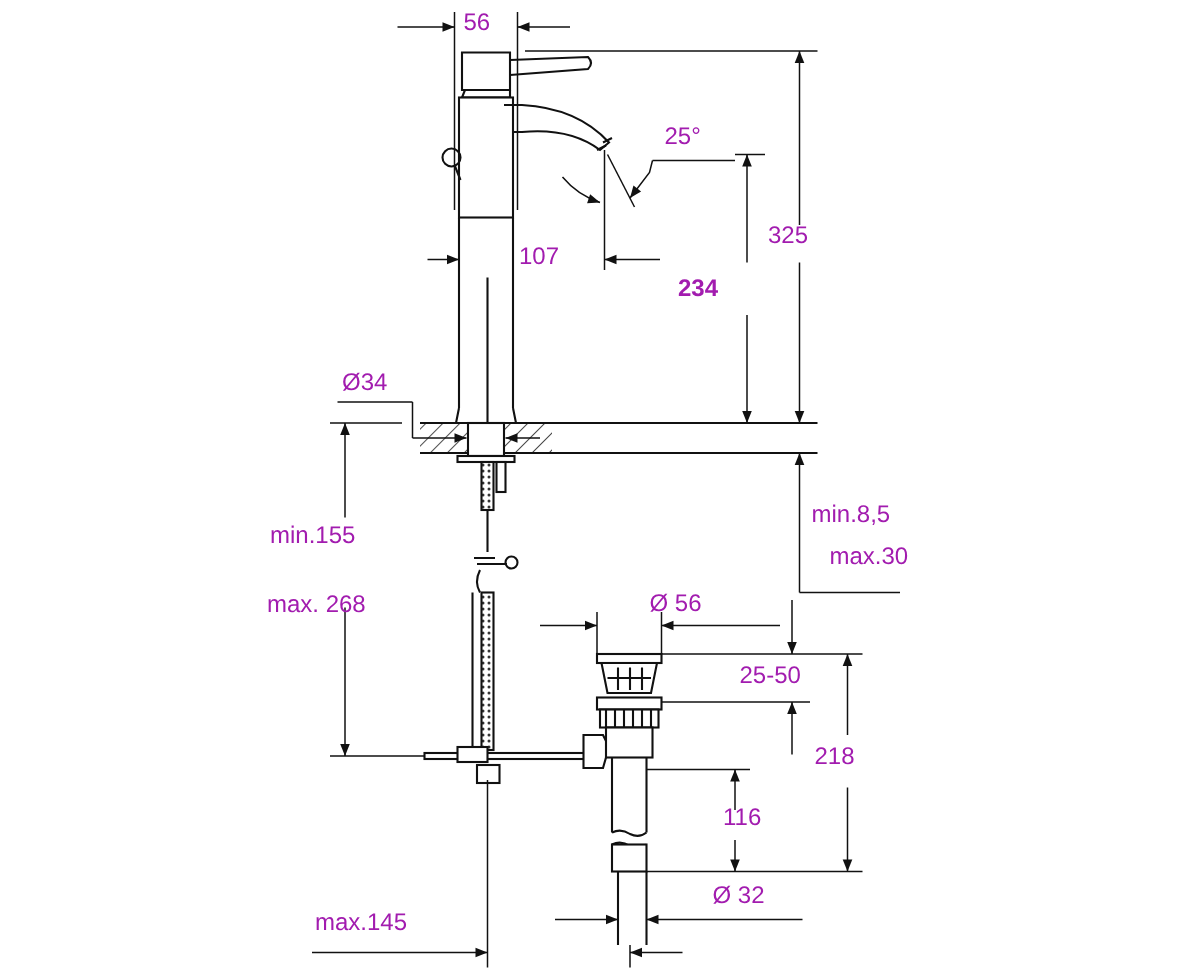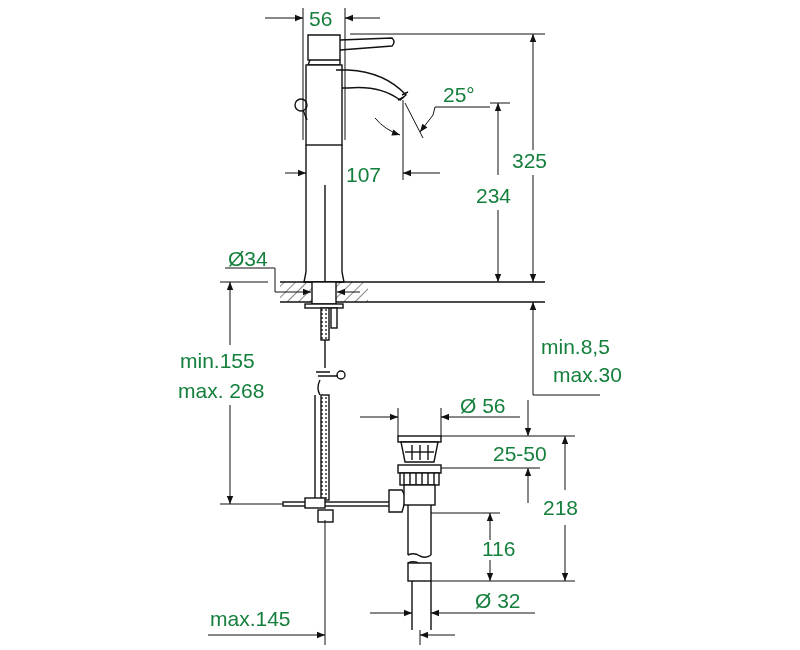--- a/index.html
+++ b/index.html
@@ -1,18 +1,18 @@
 <!DOCTYPE html>
 <html><head>
 <meta charset="utf-8">
 <style>
   html,body{margin:0;padding:0;background:#fff;}
   body{width:800px;height:650px;position:relative;overflow:hidden;font-family:"Liberation Sans",sans-serif;}
   svg{position:absolute;left:0;top:0;}
-  .lbl{position:absolute;font-size:21px;color:#15803d;white-space:nowrap;line-height:1;}
+  .lbl{position:absolute;font-size:16px;color:#a21caf;white-space:nowrap;line-height:1;}
 </style>
 </head>
 <body>
 
 <svg width="800" height="650" viewBox="0 0 800 650">
   <defs>
     <marker id="ar" viewBox="0 0 10 10" refX="10" refY="5" markerWidth="10" markerHeight="8" orient="auto-start-reverse">
       <path d="M0,1 L10,5 L0,9 z" fill="#111"></path>
     </marker>
     <pattern id="hatch" width="8" height="8" patternUnits="userSpaceOnUse" patternTransform="rotate(45)">
@@ -156,24 +156,24 @@
     <line x1="420" y1="630" x2="420" y2="645"></line>
     <line x1="208" y1="635" x2="325" y2="635" marker-end="url(#ar)"></line>
     <line x1="455" y1="635" x2="420" y2="635" marker-end="url(#ar)"></line>
   </g>
 </svg>
 
 <div class="lbl" style="left:309px;top:8px;">56</div>
 <div class="lbl" style="left:443px;top:84px;">25°</div>
 <div class="lbl" style="left:512px;top:150px;">325</div>
 <div class="lbl" style="left:346px;top:164px;">107</div>
-<div class="lbl" style="left:476px;top:185px;">234</div>
+<div class="lbl" style="left:452px;top:185px;font-weight:bold;">234</div>
 <div class="lbl" style="left:228px;top:248px;">Ø34</div>
 <div class="lbl" style="left:180px;top:350px;">min.155</div>
-<div class="lbl" style="left:178px;top:380px;">max. 268</div>
+<div class="lbl" style="left:178px;top:396px;">max. 268</div>
 <div class="lbl" style="left:541px;top:336px;">min.8,5</div>
 <div class="lbl" style="left:541px;top:364px;margin-left:12px;">max.30</div>
-<div class="lbl" style="left:460px;top:395px;">Ø 56</div>
+<div class="lbl" style="left:433px;top:395px;">Ø 56</div>
 <div class="lbl" style="left:493px;top:443px;">25-50</div>
 <div class="lbl" style="left:543px;top:497px;">218</div>
 <div class="lbl" style="left:468px;top:538px;margin-left:14px;">116</div>
 <div class="lbl" style="left:475px;top:590px;text-align:right;">Ø 32</div>
 <div class="lbl" style="left:210px;top:608px;text-align:right;">max.145</div>
 
 </body></html>

